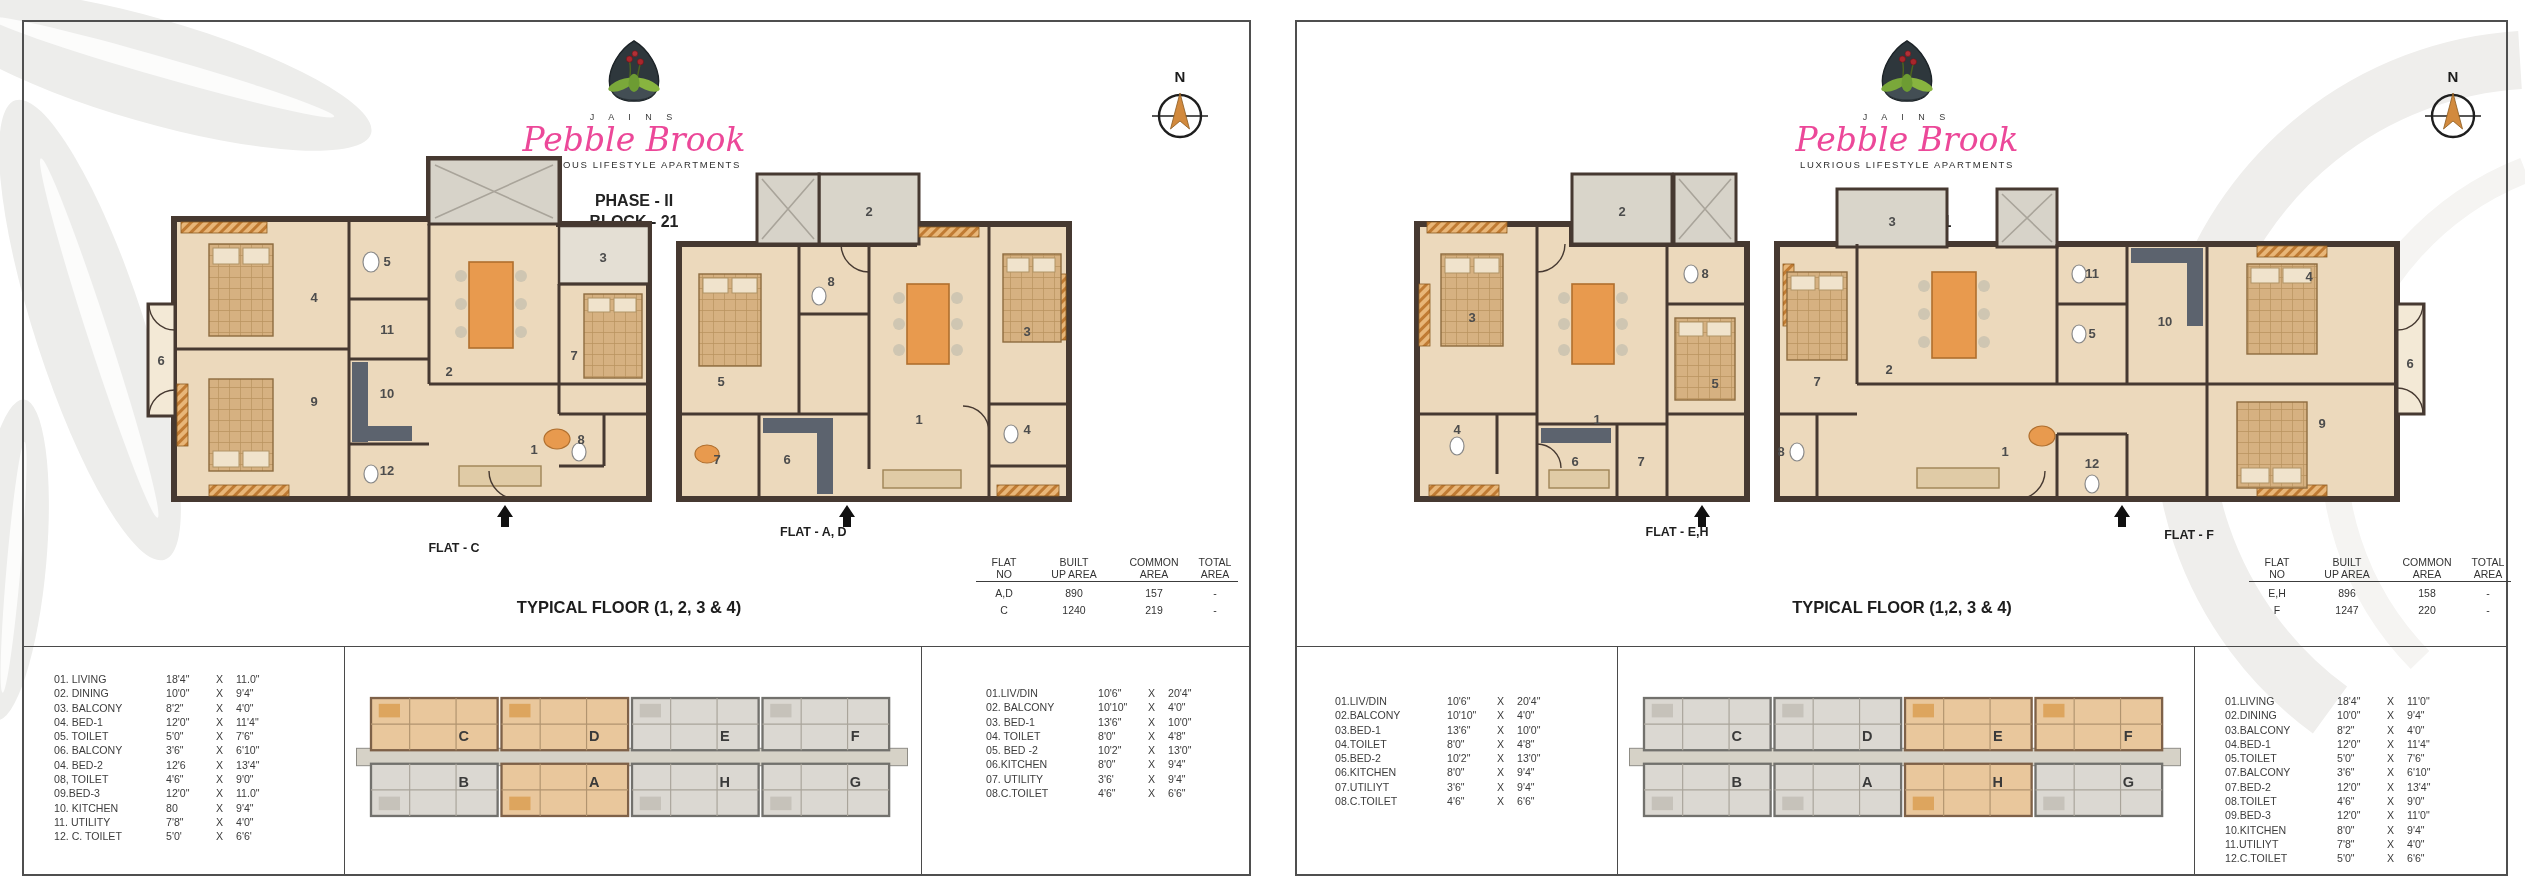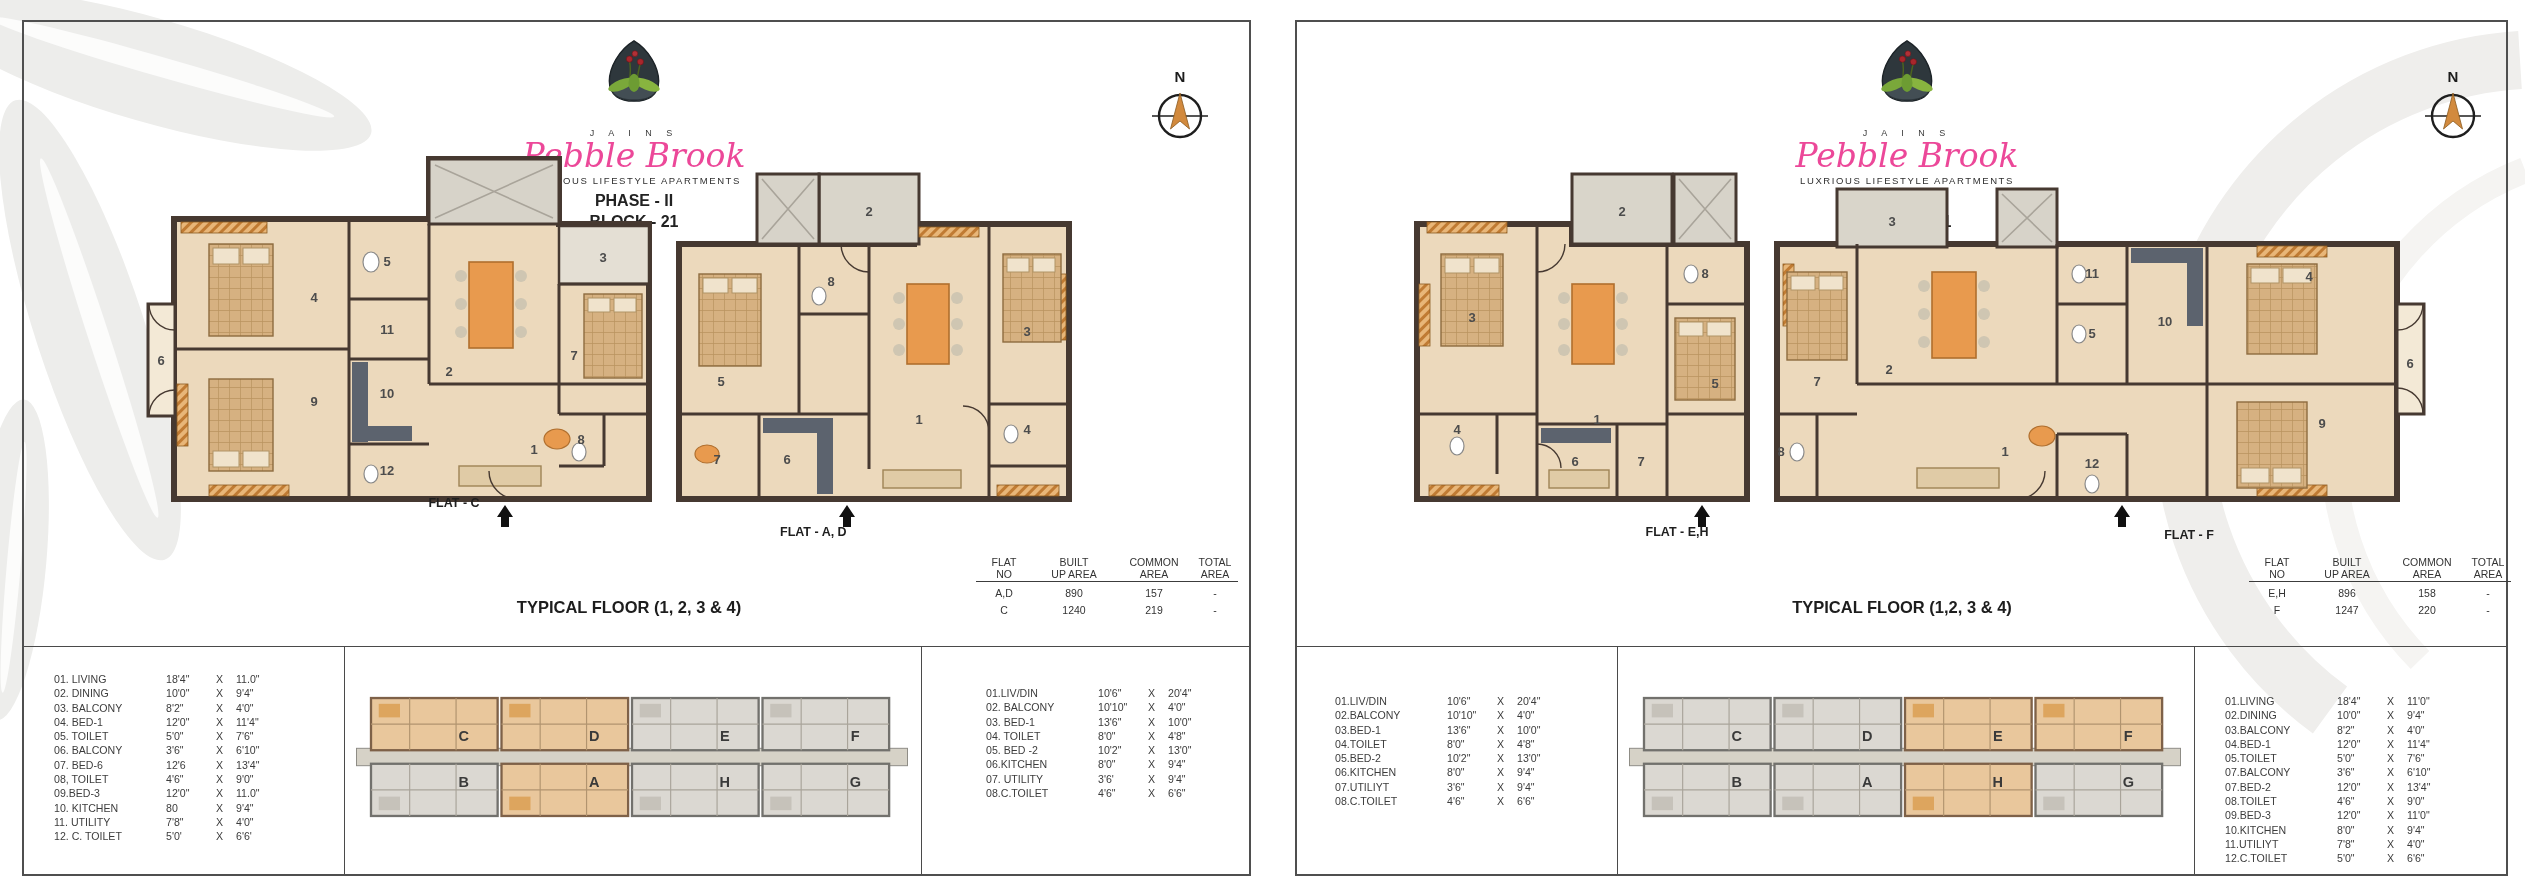--- a/index.html
+++ b/index.html
@@ -6,21 +6,21 @@
   .page{position:relative;width:2525px;height:892px;overflow:hidden;background:#fff;
         font-family:"Liberation Sans",sans-serif;color:#2e2e2e;}
   svg text{font-family:"Liberation Sans",sans-serif;}
   .wm{position:absolute;left:0;top:0;z-index:0;}
   .panel{position:absolute;top:20px;height:856px;border:2px solid #4f4f4f;z-index:1;box-sizing:border-box;}
   .panel-left{left:22px;width:1229px;}
   .panel-right{left:1295px;width:1213px;}
   .abs{position:absolute;}
   
   .brand{left:430px;top:14px;width:360px;text-align:center;}
-  .jains{font-size:9px;letter-spacing:6px;color:#3a3a3a;margin-top:18px;}
+  .jains{font-size:9px;letter-spacing:6px;color:#3a3a3a;margin-top:2px;}
   .brandname{font-family:"DejaVu Serif",serif;font-style:italic;font-size:33px;color:#ec4899;line-height:36px;}
   .tagline{font-size:9.5px;letter-spacing:1.6px;color:#2f2f2f;margin-top:1px;}
   .phaseblock{left:430px;top:168px;width:360px;text-align:center;font-weight:bold;font-size:16px;line-height:21px;color:#222;}
   
   .compass{left:1122px;top:44px;width:68px;height:82px;}
   
   .plan{left:95px;top:112px;}
   .plan-r{left:60px;top:112px;}
   .flatlabel{font-weight:bold;font-size:12.5px;color:#1f1f1f;white-space:nowrap;}
   .typical{font-weight:bold;font-size:16.5px;color:#1d1d1d;text-align:center;left:455px;top:576px;width:300px;}
@@ -198,21 +198,21 @@
           <text x="602" y="252">5</text>
           <text x="598" y="330">7</text>
           <text x="668" y="330">6</text>
           <text x="800" y="290">1</text>
           <text x="908" y="202">3</text>
           <text x="908" y="300">4</text>
         </g>
       </g>
     </svg>
 
-    <div class="abs flatlabel" style="left:360px;top:474px;width:140px;text-align:center;">FLAT - C</div>
+    <div class="abs flatlabel" style="left:360px;top:519px;width:140px;text-align:center;">FLAT - C</div>
     <div class="abs flatlabel" style="left:756px;top:503px;width:140px;">FLAT - A, D</div>
 
     <div class="abs typical">TYPICAL FLOOR (1, 2, 3 &amp; 4)</div>
 
     <div class="abs atable">
       <div class="athead">
 
       <div>
             <div>FLAT</div>
             <div>NO</div>
@@ -283,21 +283,21 @@
           <span>X</span>
           <span>7'6"</span>
       </div>
         <div class="rrow">
         <span>06. BALCONY</span>
           <span>3'6"</span>
           <span>X</span>
           <span>6'10"</span>
       </div>
         <div class="rrow">
-        <span>07. BED-6</span>
+        <span>04. BED-2</span>
           <span>12'6</span>
           <span>X</span>
           <span>13'4"</span>
       </div>
         <div class="rrow">
         <span>08, TOILET</span>
           <span>4'6"</span>
           <span>X</span>
           <span>9'0"</span>
       </div>

